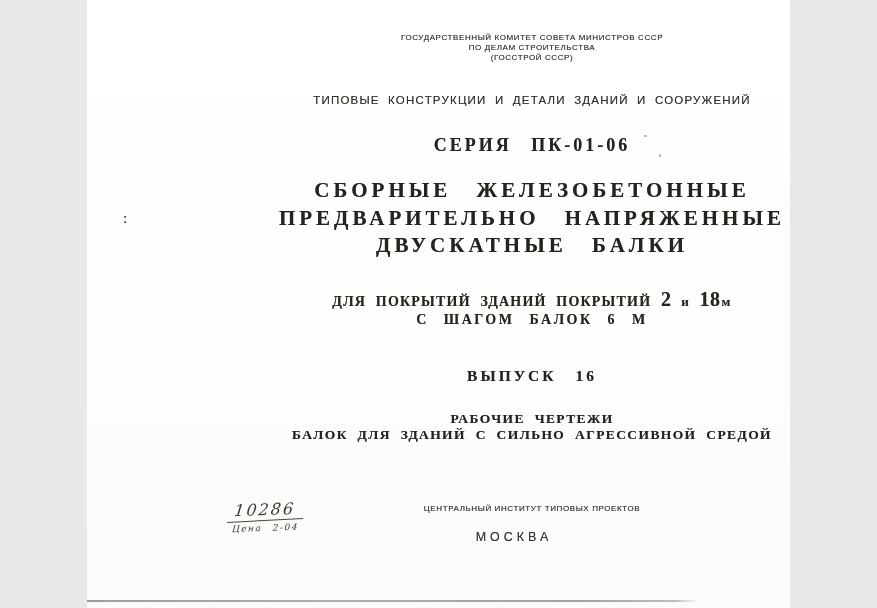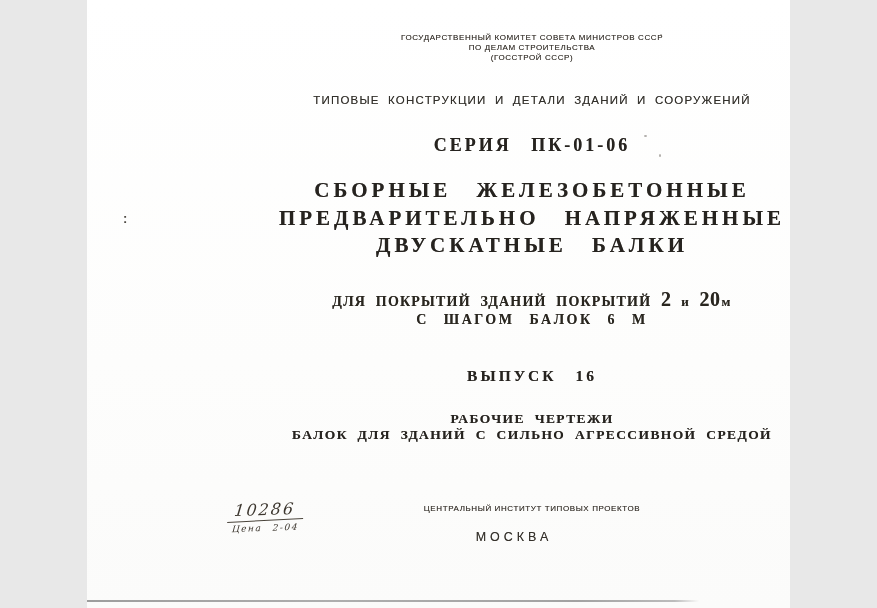--- a/index.html
+++ b/index.html
@@ -198,21 +198,21 @@
   <div class="centered main-title scan-ink">
     <div>СБОРНЫЕ ЖЕЛЕЗОБЕТОННЫЕ</div>
     <div>ПРЕДВАРИТЕЛЬНО НАПРЯЖЕННЫЕ</div>
     <div>ДВУСКАТНЫЕ БАЛКИ</div>
   </div>
 
   <div class="centered application-1 scan-ink">
     <span>ДЛЯ ПОКРЫТИЙ ЗДАНИЙ ПОКРЫТИЙ</span>
     <span class="num">2</span>
     <span class="small">и</span>
-    <span class="num">20</span><span class="unit">м</span>
+    <span class="num">18</span><span class="unit">м</span>
   </div>
   <div class="centered application-2 scan-ink">С ШАГОМ БАЛОК 6 М</div>
 
   <div class="centered issue scan-ink">ВЫПУСК 16</div>
 
   <div class="centered drawings scan-ink">
     <div>РАБОЧИЕ ЧЕРТЕЖИ</div>
     <div>БАЛОК ДЛЯ ЗДАНИЙ С СИЛЬНО АГРЕССИВНОЙ СРЕДОЙ</div>
   </div>
 

